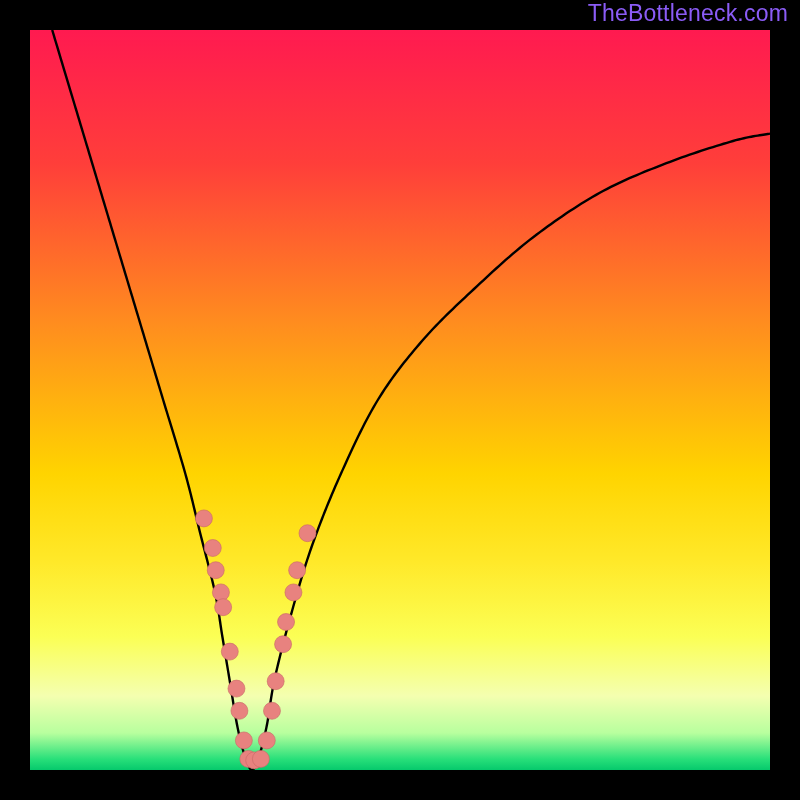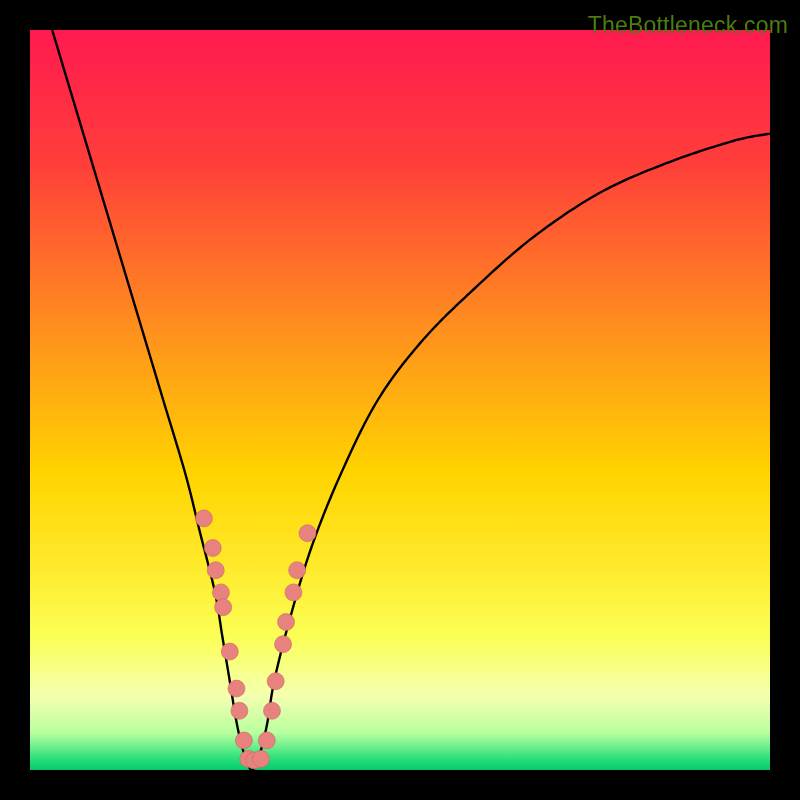--- a/index.html
+++ b/index.html
@@ -34,23 +34,23 @@
   }
   svg.curve-layer {
     position: absolute;
     left: 0;
     top: 0;
     width: 740px;
     height: 740px;
   }
   .attribution {
     position: absolute;
-    top: 12px;
+    top: 0;
     right: 12px;
-    color: #4d7c0f;
+    color: #8b5cf6;
     font-size: 23px;
     font-weight: 500;
     font-family: Arial, sans-serif;
     letter-spacing: 0.2px;
   }
 </style>
 </head>
 <body>
 
 <div class="frame">

